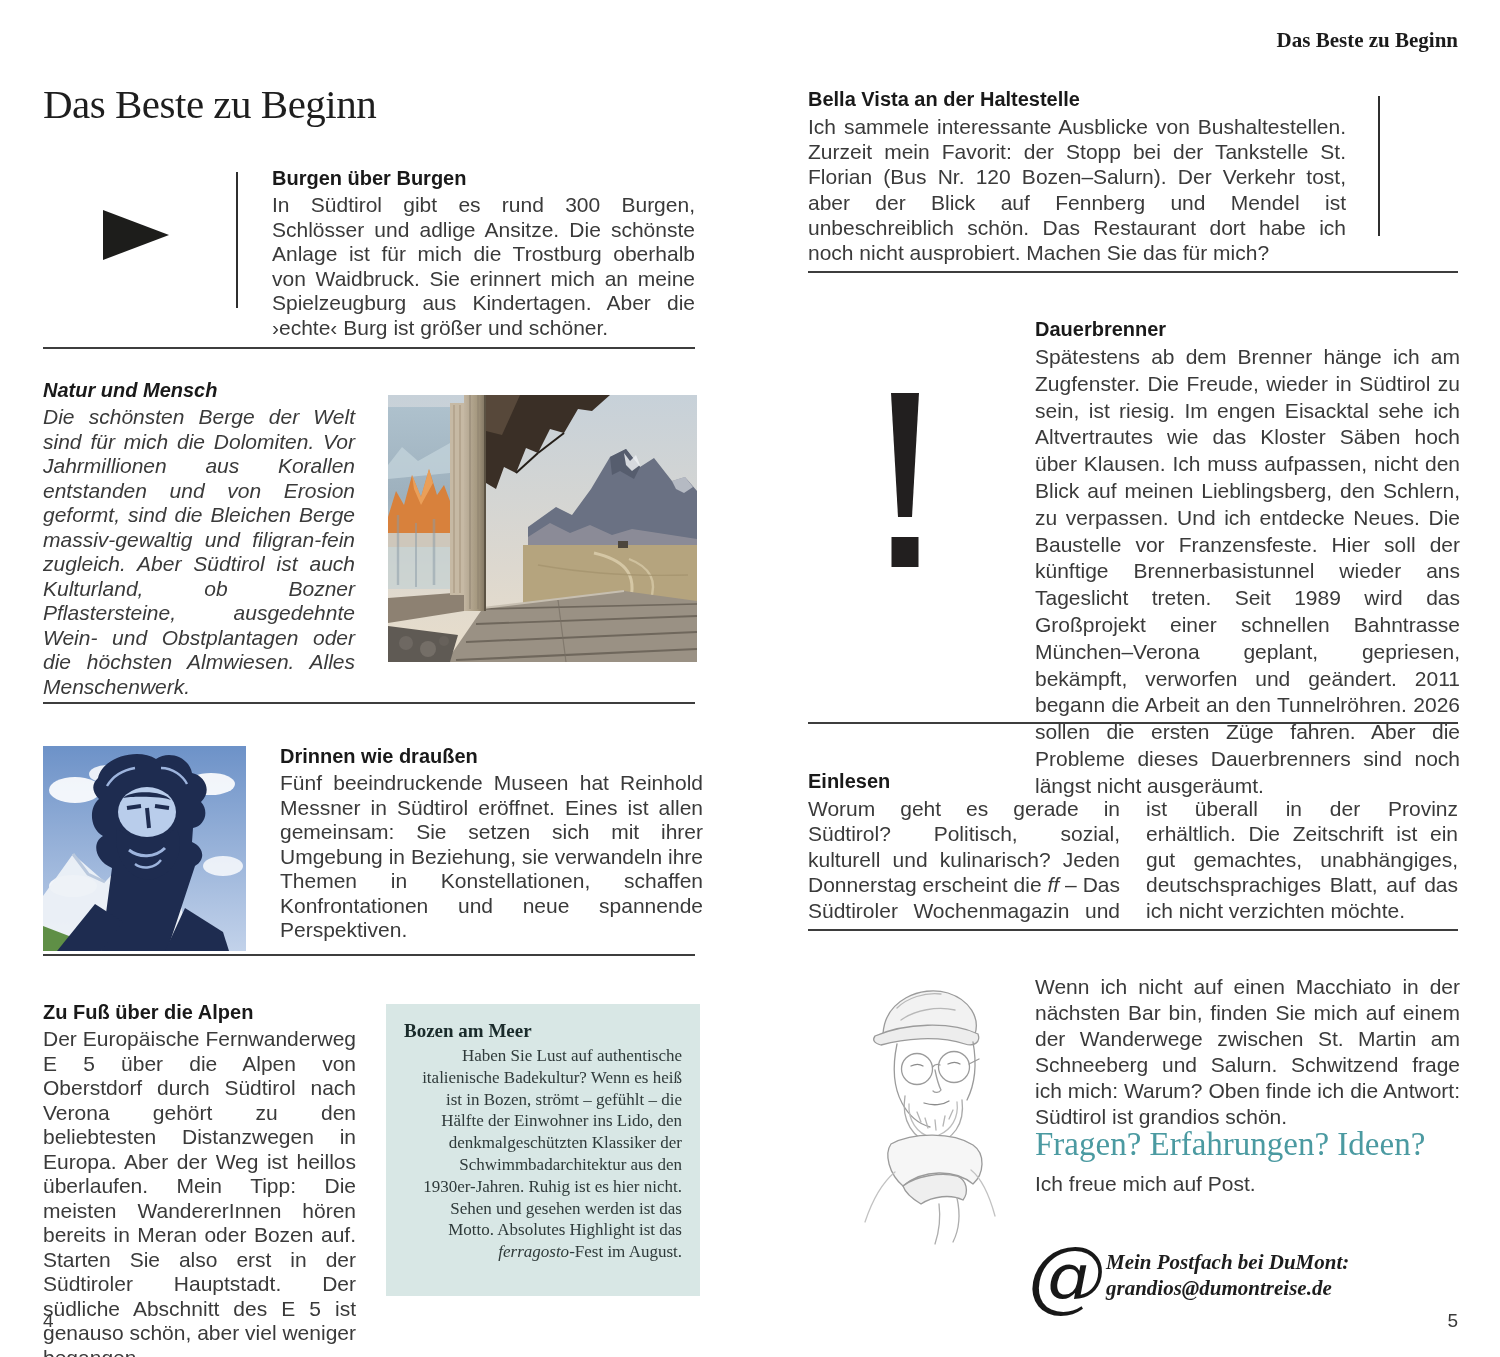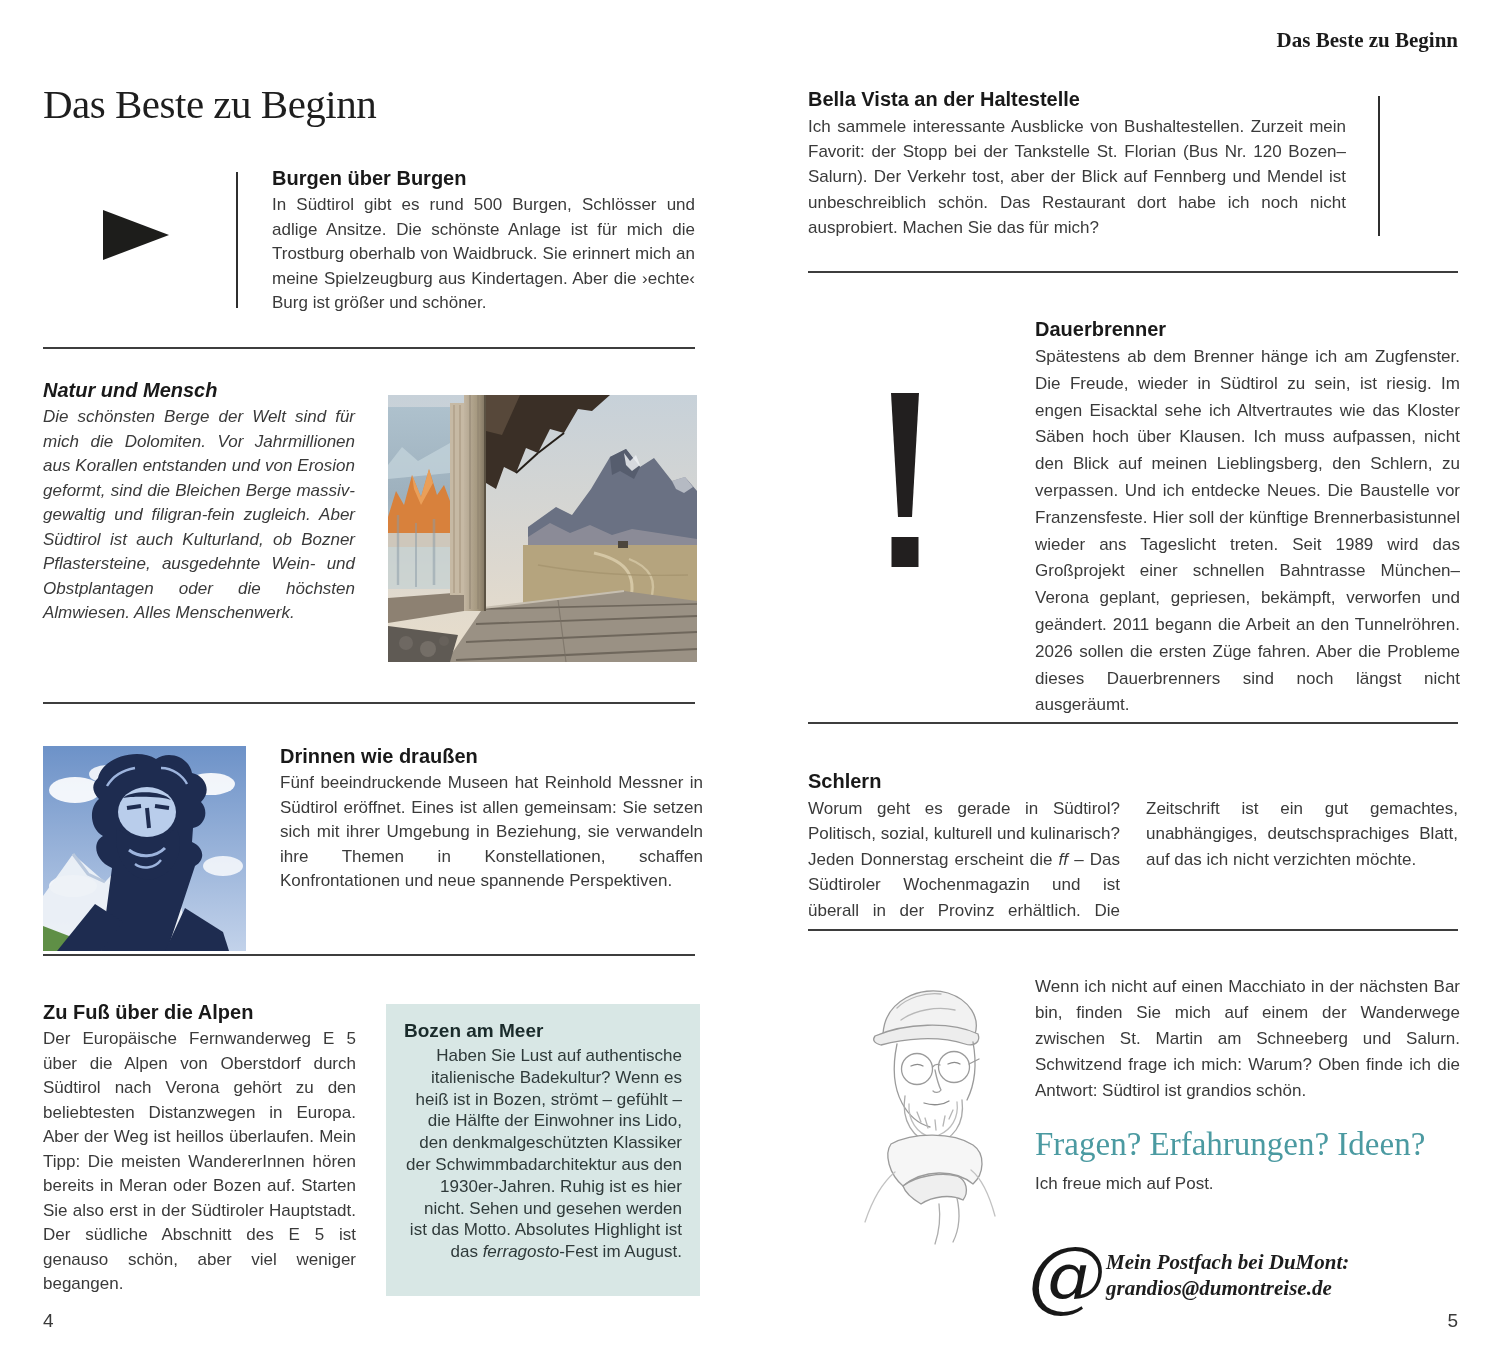--- a/index.html
+++ b/index.html
@@ -1,19 +1,19 @@
 <!DOCTYPE html>
 <html lang="de"><head>
 <meta charset="utf-8">
 <style>
   html,body{margin:0;padding:0;background:#ffffff;}
   #page{position:relative;width:1500px;height:1357px;background:#ffffff;overflow:hidden;
         font-family:"Liberation Sans",sans-serif;color:#343434;}
   .abs{position:absolute;}
-  .body-txt{font-size:17px;line-height:24.5px;text-align:justify;color:#3a3a3a;}
+  .body-txt{font-size:21px;line-height:24.5px;text-align:justify;color:#3a3a3a;}
   .sec-head{font-size:20px;font-weight:bold;color:#191919;margin:0 0 2px 0;line-height:25px;}
   .rule{height:2px;background:#3d3d3d;}
   .vbar{width:2px;background:#2f2f2f;}
   .serif-title{font-family:"Liberation Serif",serif;font-size:41px;color:#1e1e1e;letter-spacing:-0.5px;}
   .run-head{font-family:"Liberation Serif",serif;font-size:21px;font-weight:bold;color:#1b1b1b;}
   .pagenum{font-size:19px;color:#3a3a3a;}
   .teal-box{background:#d8e7e5;}
   .teal-box .sec-head{color:#1a2b2b;font-size:19px;}
   .teal-box .body-txt{font-size:17px;line-height:21.8px;text-align:right;color:#2f3a3a;}
   .cta{font-family:"Liberation Serif",serif;font-size:33px;color:#4b9aa1;}
@@ -29,21 +29,21 @@
 <div id="page">
 
   <div class="abs serif-title" style="left:43px;top:80px;">Das Beste zu Beginn</div>
 
   <svg class="abs" style="left:103px;top:210px;" width="66" height="50" viewBox="0 0 66 50">
     <polygon points="0,0 66,25 0,50" fill="#1d1d1b"></polygon>
   </svg>
   <div class="abs vbar" style="left:236px;top:172px;height:136px;"></div>
   <div class="abs" style="left:272px;top:166px;width:423px;">
     <div class="sec-head">Burgen über Burgen</div>
-    <div class="body-txt">In Südtirol gibt es rund 500 Burgen, Schlösser und adlige Ansitze. Die schönste Anlage ist für mich die Trostburg oberhalb von Waidbruck. Sie erinnert mich an meine Spielzeugburg aus Kindertagen. Aber die ›echte‹ Burg ist größer und schöner.</div>
+    <div class="body-txt">In Südtirol gibt es rund 300 Burgen, Schlösser und adlige Ansitze. Die schönste Anlage ist für mich die Trostburg oberhalb von Waidbruck. Sie erinnert mich an meine Spielzeugburg aus Kindertagen. Aber die ›echte‹ Burg ist größer und schöner.</div>
   </div>
 
   <div class="abs rule" style="left:43px;top:347px;width:652px;"></div>
 
   <div class="abs" style="left:43px;top:378px;width:312px;font-style:italic;">
     <div class="sec-head">Natur und Mensch</div>
     <div class="body-txt">Die schönsten Berge der Welt sind für mich die Dolomiten. Vor Jahrmillionen aus Korallen entstanden und von Erosion geformt, sind die Bleichen Berge massiv-gewaltig und filigran-fein zugleich. Aber Südtirol ist auch Kulturland, ob Bozner Pflastersteine, ausgedehnte Wein- und Obstplantagen oder die höchsten Almwiesen. Alles Menschenwerk.</div>
   </div>
 
   <svg class="abs" style="left:388px;top:395px;" width="309" height="267" viewBox="0 0 309 267">
@@ -154,21 +154,21 @@
     <div class="body-txt">Fünf beeindruckende Museen hat Reinhold Messner in Südtirol eröffnet. Eines ist allen gemeinsam: Sie setzen sich mit ihrer Umgebung in Beziehung, sie verwandeln ihre Themen in Konstellationen, schaffen Konfrontationen und neue spannende Perspektiven.</div>
   </div>
 
   <div class="abs rule" style="left:43px;top:954px;width:652px;"></div>
 
   <div class="abs" style="left:43px;top:1000px;width:313px;">
     <div class="sec-head">Zu Fuß über die Alpen</div>
     <div class="body-txt">Der Europäische Fernwanderweg E 5 über die Alpen von Oberstdorf durch Südtirol nach Verona gehört zu den beliebtesten Distanzwegen in Europa. Aber der Weg ist heillos überlaufen. Mein Tipp: Die meisten WandererInnen hören bereits in Meran oder Bozen auf. Starten Sie also erst in der Südtiroler Hauptstadt. Der südliche Abschnitt des E 5 ist genauso schön, aber viel weniger begangen.</div>
   </div>
 
-  <div class="abs teal-box" style="left:386px;top:1004px;width:314px;height:292px;box-sizing:border-box;padding:14px 18px;">
+  <div class="abs teal-box" style="left:386px;top:1004px;width:314px;height:292px;box-sizing:border-box;padding:14px 18px;font-family:Liberation Serif, serif;">
     <div class="sec-head">Bozen am Meer</div>
     <div class="body-txt"><span>Haben Sie Lust auf authentische italienische Badekultur? Wenn es heiß ist in Bozen, strömt – gefühlt – die Hälfte der Einwohner ins Lido, den denkmalgeschützten Klassiker der Schwimmbadarchitektur aus den 1930er-Jahren. Ruhig ist es hier nicht. Sehen und gesehen werden ist das Motto. Absolutes Highlight ist das </span><span class="it">ferragosto</span><span>-Fest im August.</span></div>
   </div>
 
   <div class="abs pagenum" style="left:43px;top:1310px;">4</div>
 
   <div class="abs run-head" style="left:1008px;top:28px;width:450px;text-align:right;">Das Beste zu Beginn</div>
 
   <div class="abs" style="left:808px;top:87px;width:538px;">
     <div class="sec-head">Bella Vista an der Haltestelle</div>
@@ -183,21 +183,21 @@
     <rect x="3.5" y="145" width="27" height="30" fill="#221f1f"></rect>
   </svg>
   <div class="abs" style="left:1035px;top:317px;width:425px;">
     <div class="sec-head">Dauerbrenner</div>
     <div class="body-txt" style="line-height:26.8px;">Spätestens ab dem Brenner hänge ich am Zugfenster. Die Freude, wieder in Südtirol zu sein, ist riesig. Im engen Eisacktal sehe ich Altvertrautes wie das Kloster Säben hoch über Klausen. Ich muss aufpassen, nicht den Blick auf meinen Lieblingsberg, den Schlern, zu verpassen. Und ich entdecke Neues. Die Baustelle vor Franzensfeste. Hier soll der künftige Brennerbasistunnel wieder ans Tageslicht treten. Seit 1989 wird das Großprojekt einer schnellen Bahntrasse München–Verona geplant, gepriesen, bekämpft, verworfen und geändert. 2011 begann die Arbeit an den Tunnelröhren. 2026 sollen die ersten Züge fahren. Aber die Probleme dieses Dauerbrenners sind noch längst nicht ausgeräumt.</div>
   </div>
 
   <div class="abs rule" style="left:808px;top:722px;width:650px;"></div>
 
   <div class="abs" style="left:808px;top:769px;width:650px;">
-    <div class="sec-head">Schlern</div>
+    <div class="sec-head">Einlesen</div>
     <div class="body-txt cols-2" style="line-height:25.4px;"><span>Worum geht es gerade in Südtirol? Politisch, sozial, kulturell und kulinarisch? Jeden Donnerstag erscheint die </span><span class="it">ff</span><span> – Das Südtiroler Wochenmagazin und ist überall in der Provinz erhältlich. Die Zeitschrift ist ein gut gemachtes, unabhängiges, deutschsprachiges Blatt, auf das ich nicht verzichten möchte.</span></div>
   </div>
 
   <div class="abs rule" style="left:808px;top:929px;width:650px;"></div>
 
   <svg class="abs" style="left:845px;top:972px;" width="170" height="275" viewBox="0 0 170 275">
     <g stroke="#9b9b9b" stroke-width="1.3" fill="none" stroke-linecap="round">
       <path d="M38,62 C40,28 76,13 103,21 C125,28 135,46 130,62" fill="#f2f2f2"></path>
       <path d="M30,64 C60,51 106,49 133,62 C136,70 129,75 120,72 C92,63 58,67 36,73 C29,71 27,68 30,64 Z" fill="#ededed"></path>
       <path d="M52,36 C62,26 80,20 96,22 M56,48 C70,38 92,34 110,38" stroke="#b8b8b8"></path>

